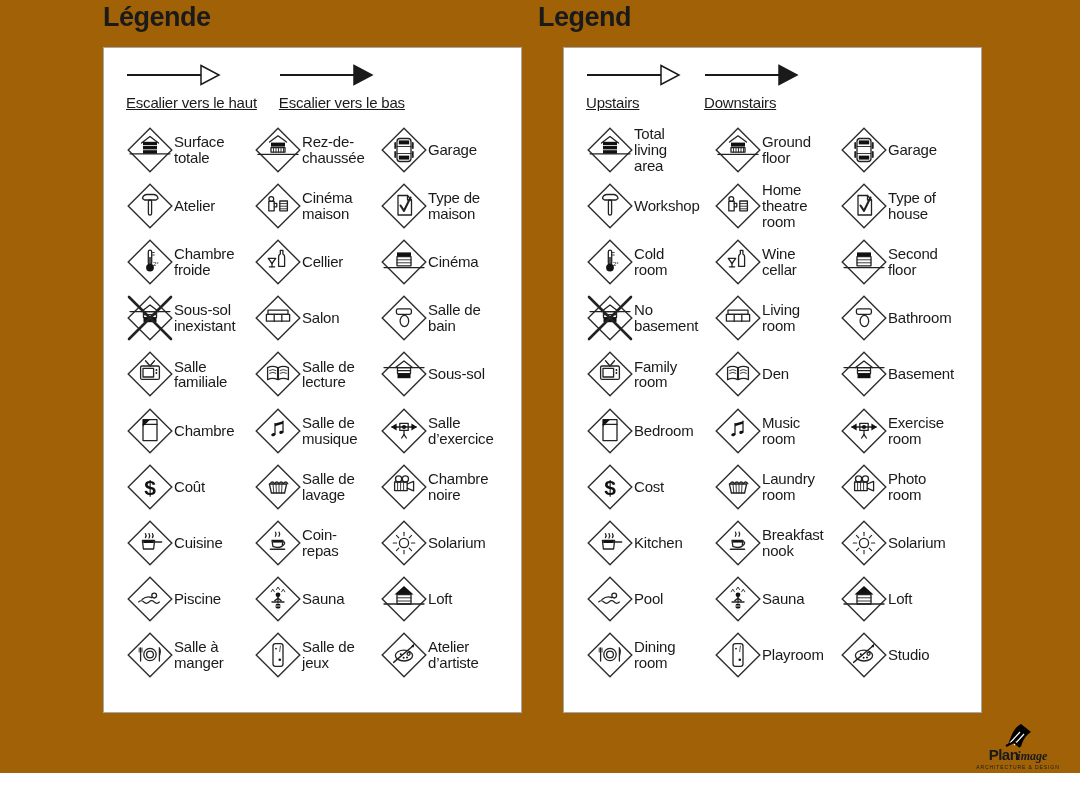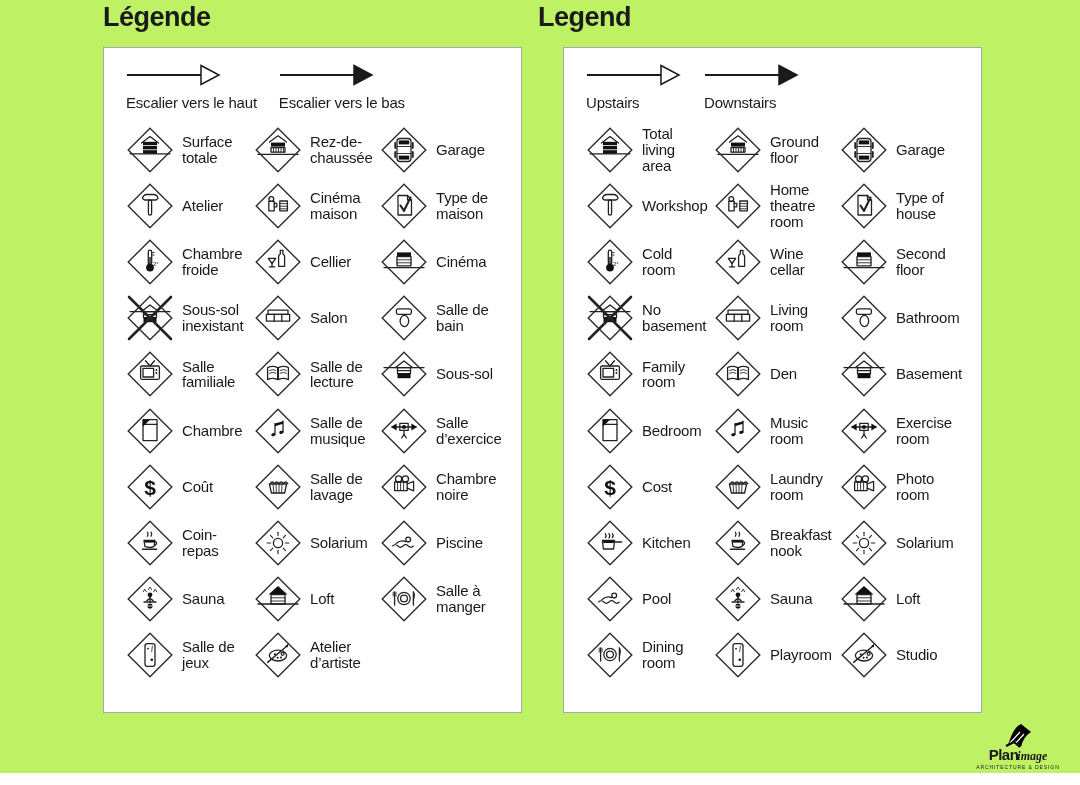--- a/index.html
+++ b/index.html
@@ -1,35 +1,35 @@
 <!DOCTYPE html>
 <html><head>
 <meta charset="utf-8">
 <style>
   html,body{margin:0;padding:0;background:#fff;}
   .canvas{
-    position:relative;width:1080px;height:773px;background:#bef264;
+    position:relative;width:1080px;height:773px;background:#a16207;
     font-family:"Liberation Sans",sans-serif;color:#1a1a1a;overflow:hidden;
   }
   .panel-title{
     position:absolute;top:2px;font-size:27px;font-weight:bold;letter-spacing:-0.5px;
   }
   .panel{
     position:absolute;top:47px;width:419px;height:666px;
     border:1px solid #a8a8a8;box-sizing:border-box;
     padding:8px 0 0 22px;background:#fff;
   }
   .arrows{display:flex;gap:22px;margin-top:6px;}
   .arrow-item{display:flex;flex-direction:column;align-items:flex-start;}
-  .arrow-label{font-size:15px;margin-top:2px;white-space:nowrap;letter-spacing:-0.2px;}
+  .arrow-label{font-size:15px;margin-top:2px;white-space:nowrap;letter-spacing:-0.2px;text-decoration:underline;}
   .grid{
     display:grid;grid-template-columns:128px 126px 1fr;
     grid-auto-rows:56.1px;align-items:center;margin-top:11px;
   }
-  .cell{display:flex;align-items:center;gap:8px;}
+  .cell{display:flex;align-items:center;gap:0;}
   .icon-wrap{width:48px;height:48px;flex:0 0 48px;display:block;}
   .icon-wrap svg{display:block;width:48px;height:48px;}
   .lbl{font-size:15px;line-height:1.06;letter-spacing:-0.2px;white-space:pre-line;}
   .logo{
     position:absolute;right:14px;top:722px;width:96px;text-align:center;line-height:1;
   }
   .logo-emblem{display:block;margin:0 auto -2px auto;}
   .logo-word{white-space:nowrap;}
   .logo-plan{font-weight:bold;font-size:15px;letter-spacing:-0.5px;text-align:right;}
   .logo-image{font-family:"Liberation Serif",serif;font-style:italic;font-weight:bold;font-size:12px;margin-left:-1px;}
@@ -389,20 +389,36 @@
             </svg>
           </span>
           <span class="lbl">Chambre
 noire</span>
         </div>
         <div class="cell">
           <span class="icon-wrap">
             <svg viewBox="0 0 48 48">
               <path d="M24 2.2 L45.8 24 L24 45.8 L2.2 24 Z" fill="#fff" stroke="#2e2e2e" stroke-width="1.4"></path>
               <g stroke="#222" stroke-width="1.3" fill="none" stroke-linecap="round" stroke-linejoin="round">
+                <path d="M16.4 21.4 H28.6 L27.6 30 H17.4 Z"></path>
+                <rect x="17.2" y="21.4" width="10.6" height="2.6" fill="#111" stroke="none"></rect>
+                <line x1="28.6" y1="23" x2="35.6" y2="23" stroke-width="1.6"></line>
+                <path d="M19.4 18.6 q1.5-2 0-4"></path>
+                <path d="M23 19 q1.5-2.2 0-4.4"></path>
+                <path d="M26.4 18.6 q1.5-2 0-4"></path>
+              </g>
+            </svg>
+          </span>
+          <span class="lbl">Cuisine</span>
+        </div>
+        <div class="cell">
+          <span class="icon-wrap">
+            <svg viewBox="0 0 48 48">
+              <path d="M24 2.2 L45.8 24 L24 45.8 L2.2 24 Z" fill="#fff" stroke="#2e2e2e" stroke-width="1.4"></path>
+              <g stroke="#222" stroke-width="1.3" fill="none" stroke-linecap="round" stroke-linejoin="round">
                 <path d="M21.4 17.2 q1.5-2 0-4"></path>
                 <path d="M25 17.2 q1.5-2 0-4"></path>
                 <path d="M18 21.4 H29 L28.1 27.4 Q23.6 29.6 18.9 27.4 Z"></path>
                 <rect x="18.7" y="21.4" width="9.6" height="2.2" fill="#111" stroke="none"></rect>
                 <path d="M29 22.6 q3.2 0.4 0.2 3.8"></path>
                 <line x1="16.4" y1="30.2" x2="30.6" y2="30.2" stroke-width="1.4"></line>
               </g>
             </svg>
           </span>
           <span class="lbl">Coin-

